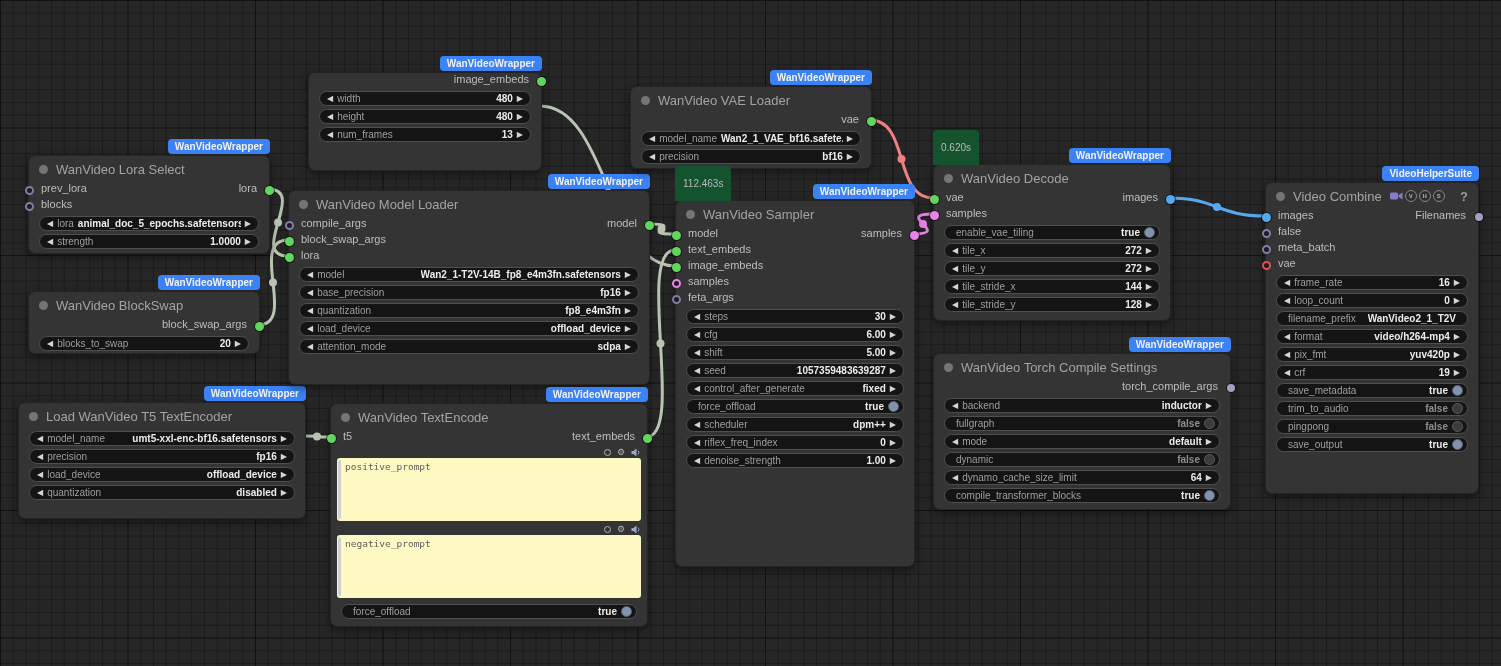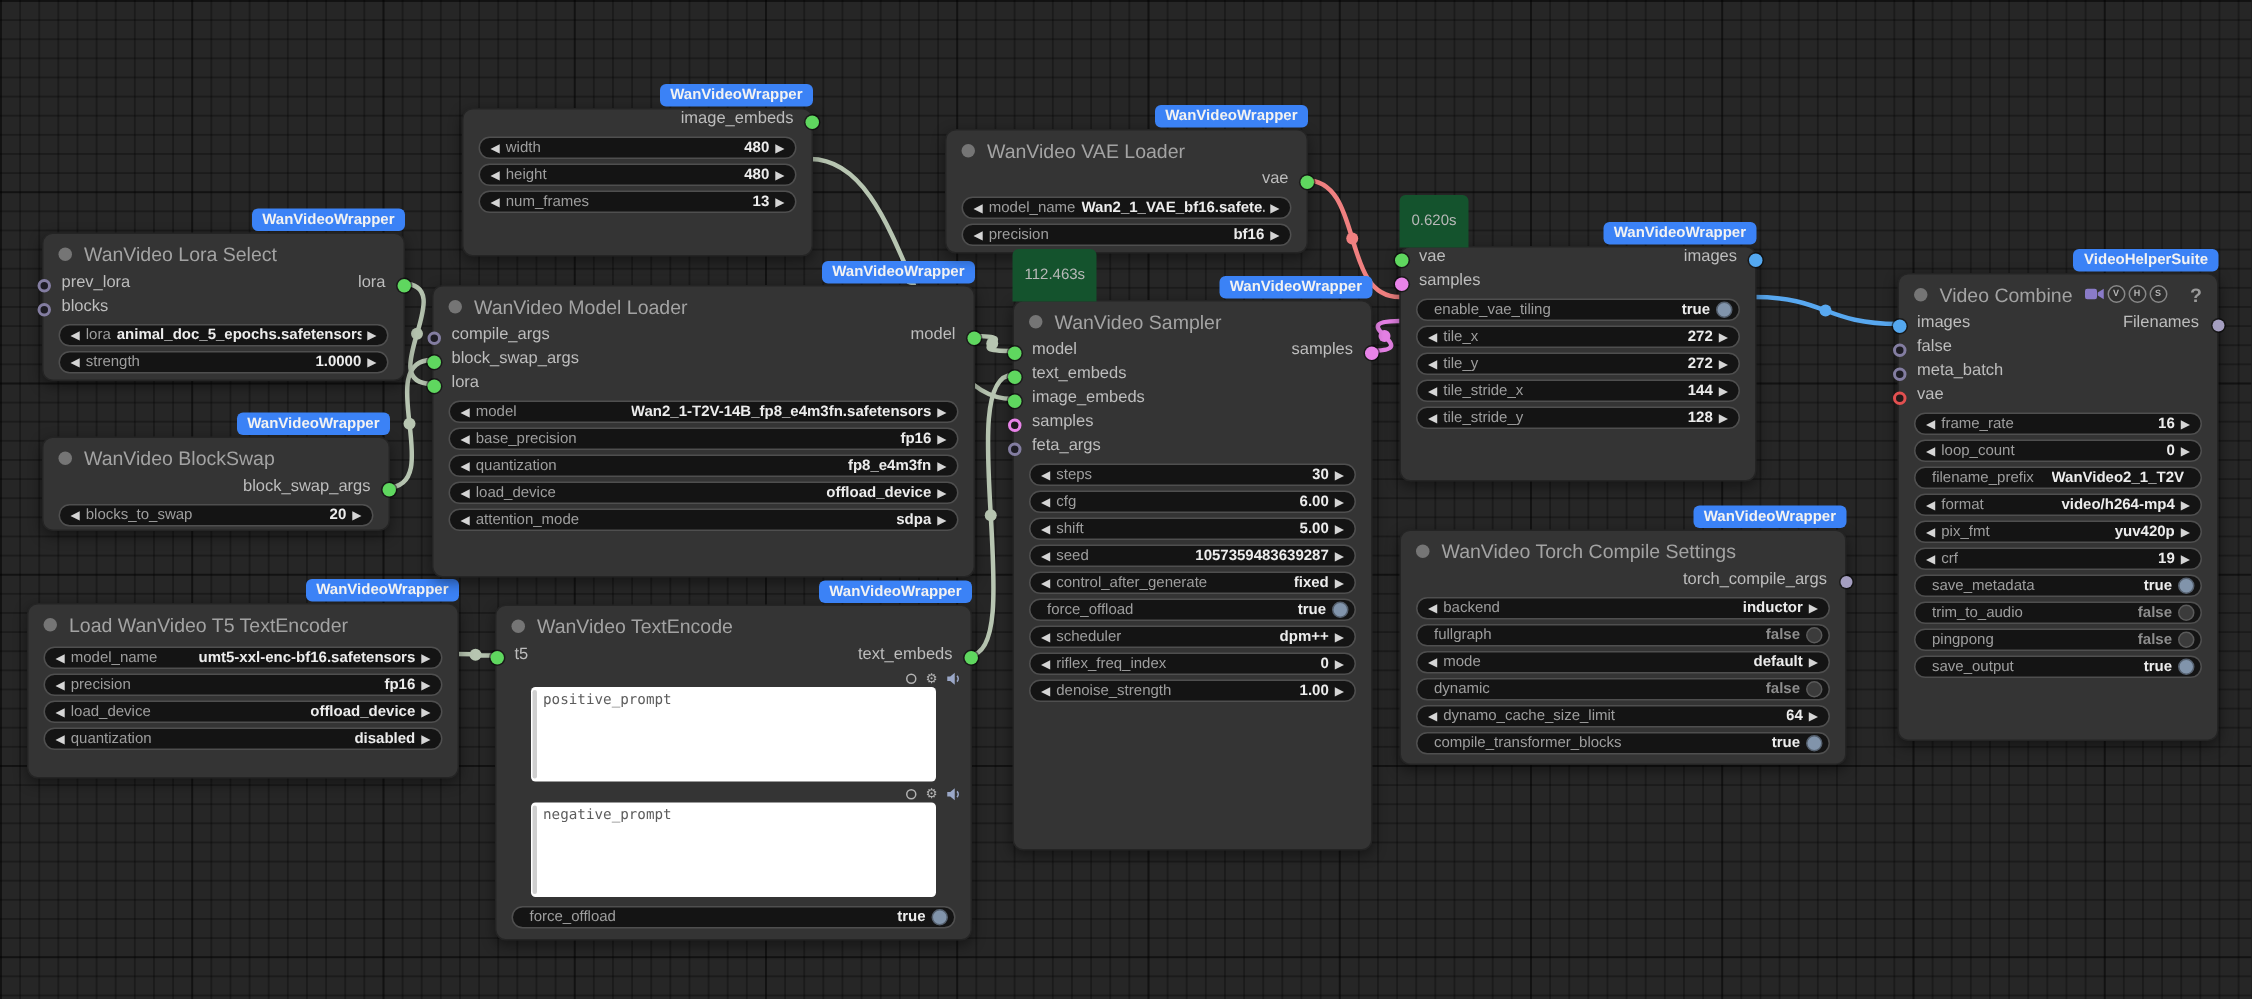--- a/index.html
+++ b/index.html
@@ -46,21 +46,21 @@
   .w-label{color:#9e9e9e;margin:0 4px;white-space:nowrap;}
   .w-value{margin-left:auto;color:#ececec;font-weight:bold;white-space:nowrap;margin-right:4px;overflow:hidden;}
   .w-value.off{color:#8d8d8d;font-weight:bold;}
   .arrow{color:#d5d5d5;font-size:8px;line-height:1;flex:0 0 auto;}
   .knob{width:11px;height:11px;border-radius:50%;flex:0 0 auto;margin-right:-3px;}
   .knob.on{background:#8194ab;border:1px solid #55606e;box-sizing:border-box;}
   .knob.off{background:#3b3b3b;border:1px solid #5a5a5a;box-sizing:border-box;}
   .w-icons{height:9px;margin:0 6px 1px;display:flex;justify-content:flex-end;align-items:center;gap:6px;}
   .icon-circle{width:7px;height:7px;border-radius:50%;border:1px solid #b3b3b3;box-sizing:border-box;}
   .icon-gear{color:#b3b3b3;font-size:9px;line-height:9px;}
-  .w-textarea{height:63px;margin:0 23px 4px;background:#ffffff;border-radius:3px;position:relative;
+  .w-textarea{height:63px;margin:0 6px 4px;background:#fef9c3;border-radius:3px;position:relative;
     font-family:"DejaVu Sans Mono",monospace;font-size:9.5px;color:#5d5d5d;}
   .w-textarea .ph{position:absolute;left:8px;top:3px;}
   .w-textarea::before{content:"";position:absolute;left:1px;top:2px;bottom:2px;width:2.5px;
     background:#cfcfcf;border-radius:2px;}
 </style>
 </head>
 <body>
 
 <div class="canvas">
   <svg id="links-layer" width="1501" height="666">
@@ -409,20 +409,24 @@
             <div class="arrow">◀</div>
             <div class="w-label">denoise_strength</div>
             <div class="w-value">1.00</div>
             <div class="arrow">▶</div>
           </div>
         </div>
       </div>
       <div class="node" style="left: 933px; top: 164px; width: 236px; height: 155px;">
         <div class="timing">0.620s</div>
         <div class="badge">WanVideoWrapper</div>
+        <div class="title">
+          <div class="tdot"></div>
+          <div>WanVideo Decode</div>
+        </div>
         <div class="slots">
           <div class="srow">
             <div class="dot in green"></div>
             <div class="s-in">vae</div>
             <div class="s-out">images</div>
             <div class="dot out blue"></div>
           </div>
           <div class="srow">
             <div class="dot in pink"></div>
             <div class="s-in">samples</div>

